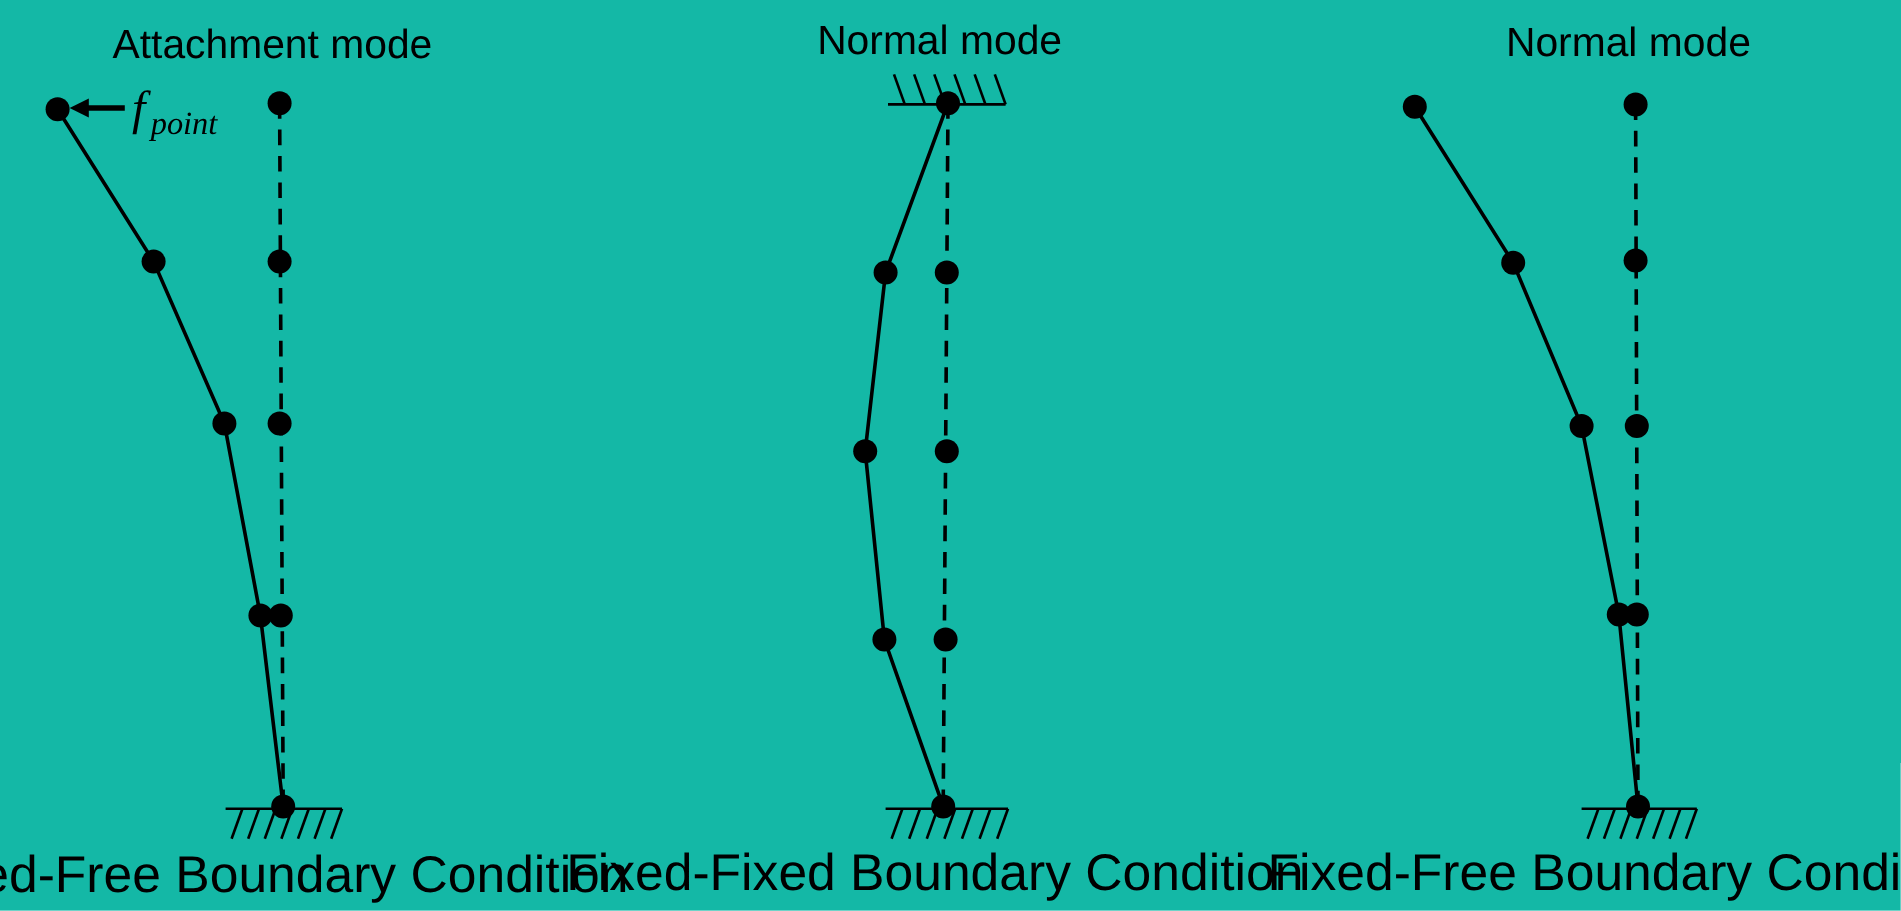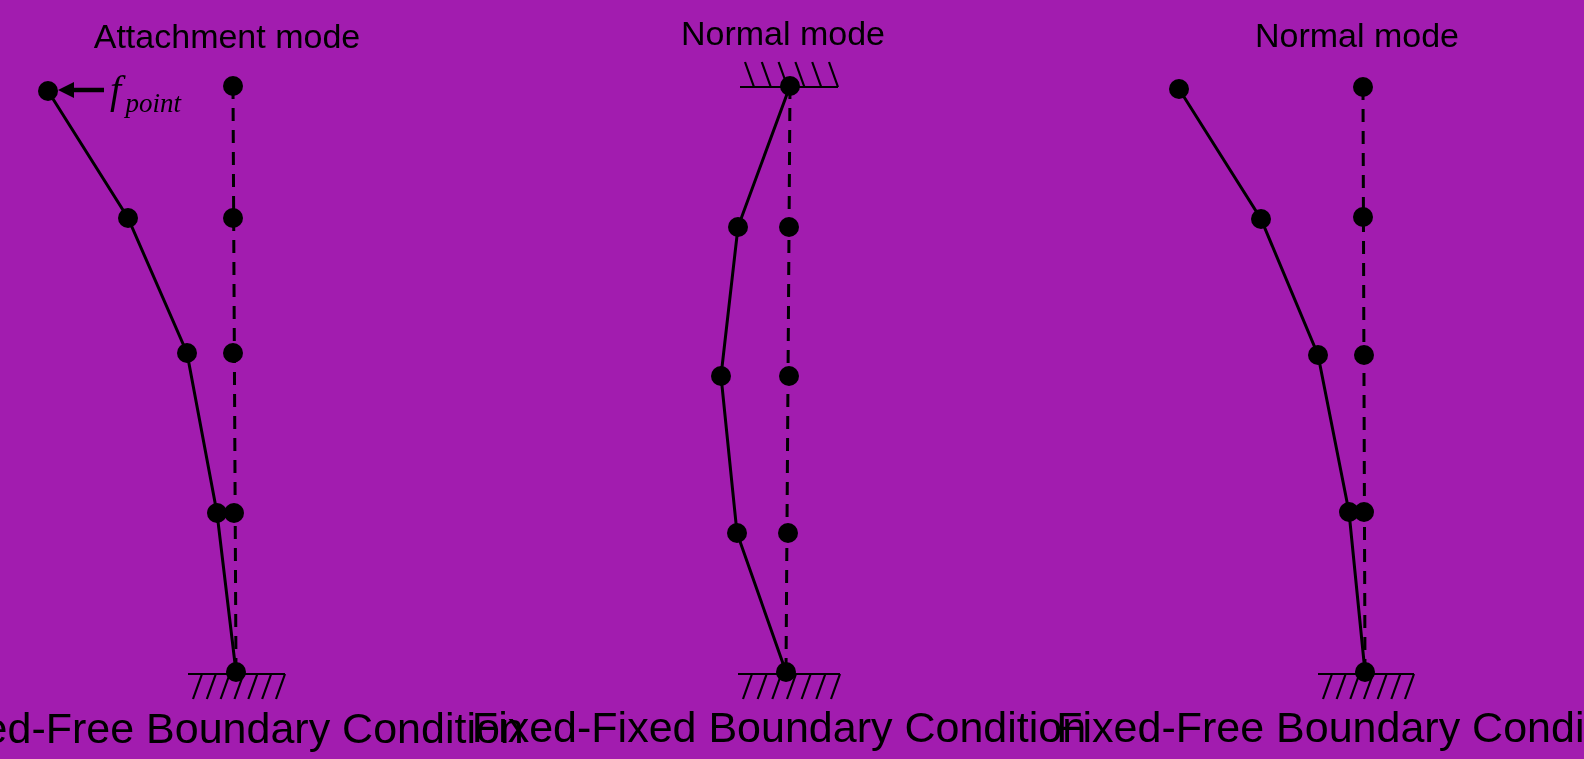--- a/index.html
+++ b/index.html
@@ -1,20 +1,20 @@
 <!DOCTYPE html>
 <html><head>
 <meta charset="utf-8">
 <style>
   html, body { margin: 0; padding: 0; background: #ffffff; }
   .stage {
     position: relative;
     width: 1584px;
     height: 759px;
-    background: #a21caf;
+    background: #14b8a6;
     font-family: "Liberation Sans", sans-serif;
     overflow: hidden;
   }
   svg { display: block; }
   text { fill: #000000; }
   .title-text {
     font-family: "Liberation Sans", sans-serif;
     font-size: 34px;
   }
   .caption-text {

